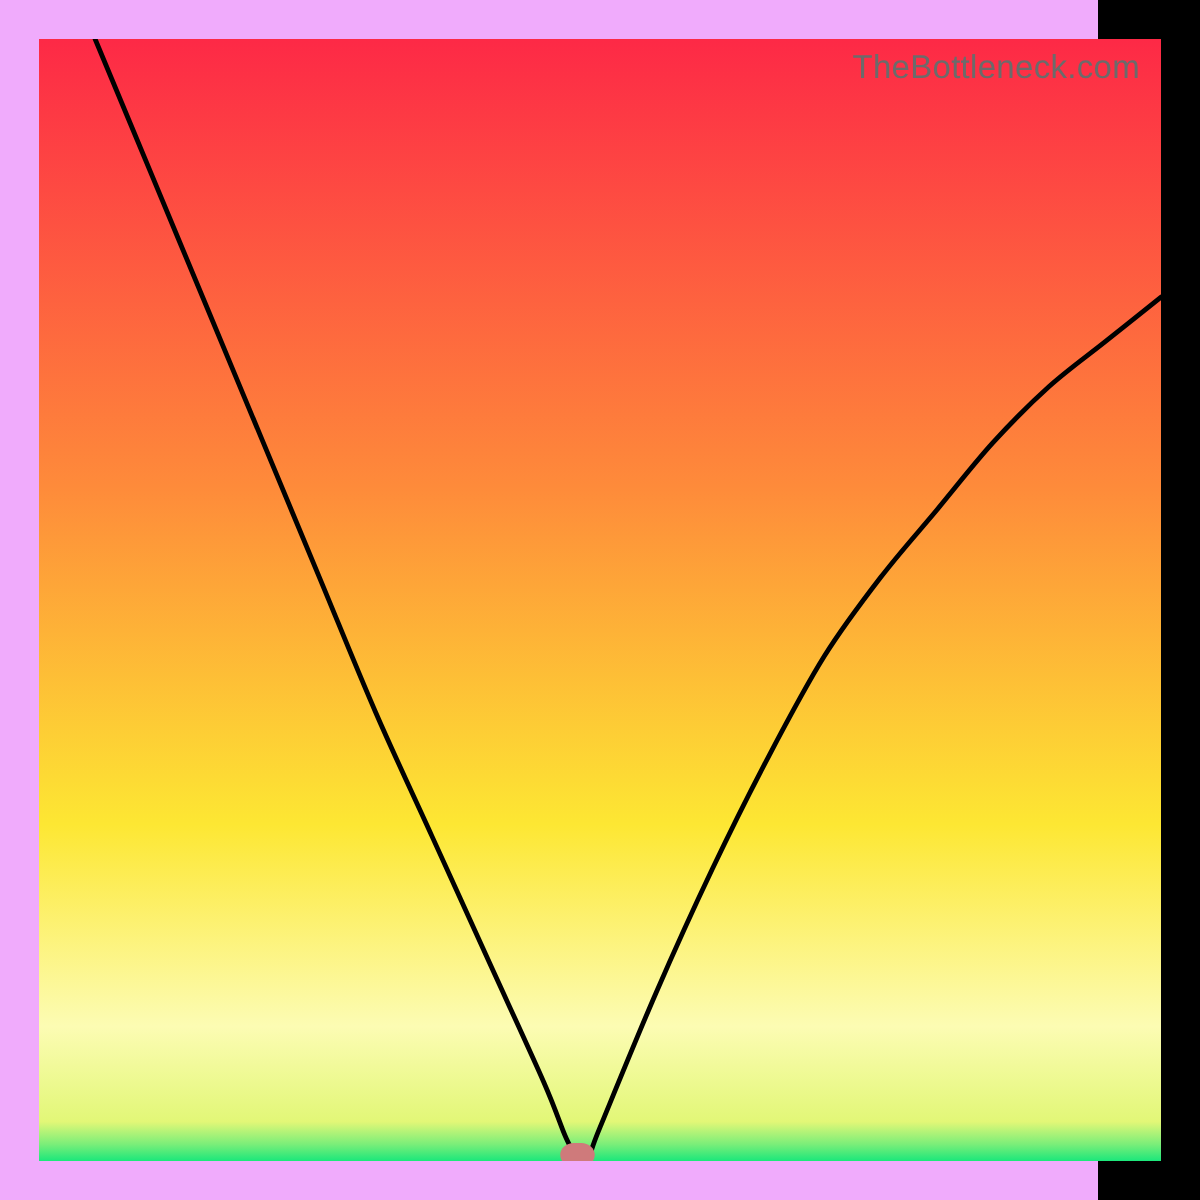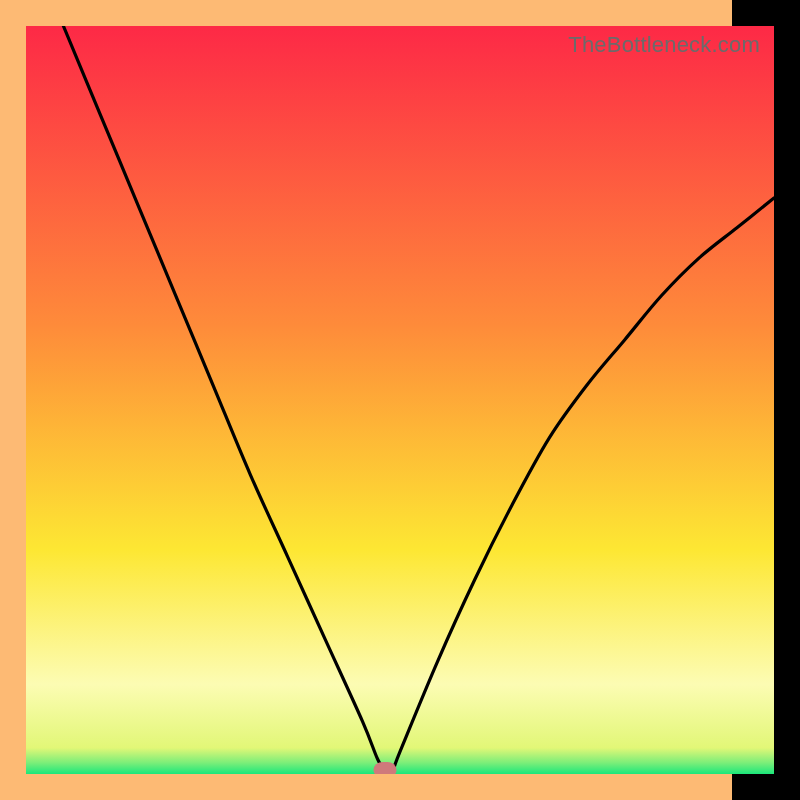--- a/index.html
+++ b/index.html
@@ -10,21 +10,21 @@
     background: #000;
     overflow: hidden;
     font-family: Arial, Helvetica, sans-serif;
   }
   .frame {
     position: absolute;
     left: 0;
     top: 0;
     width: 732px;
     height: 800px;
-    background: #fdba74;
+    background: #f0abfc;
   }
   .plot {
     position: absolute;
     left: 26px;
     top: 26px;
     width: 748px;
     height: 748px;
     overflow: hidden;
   }
   .gradient {

